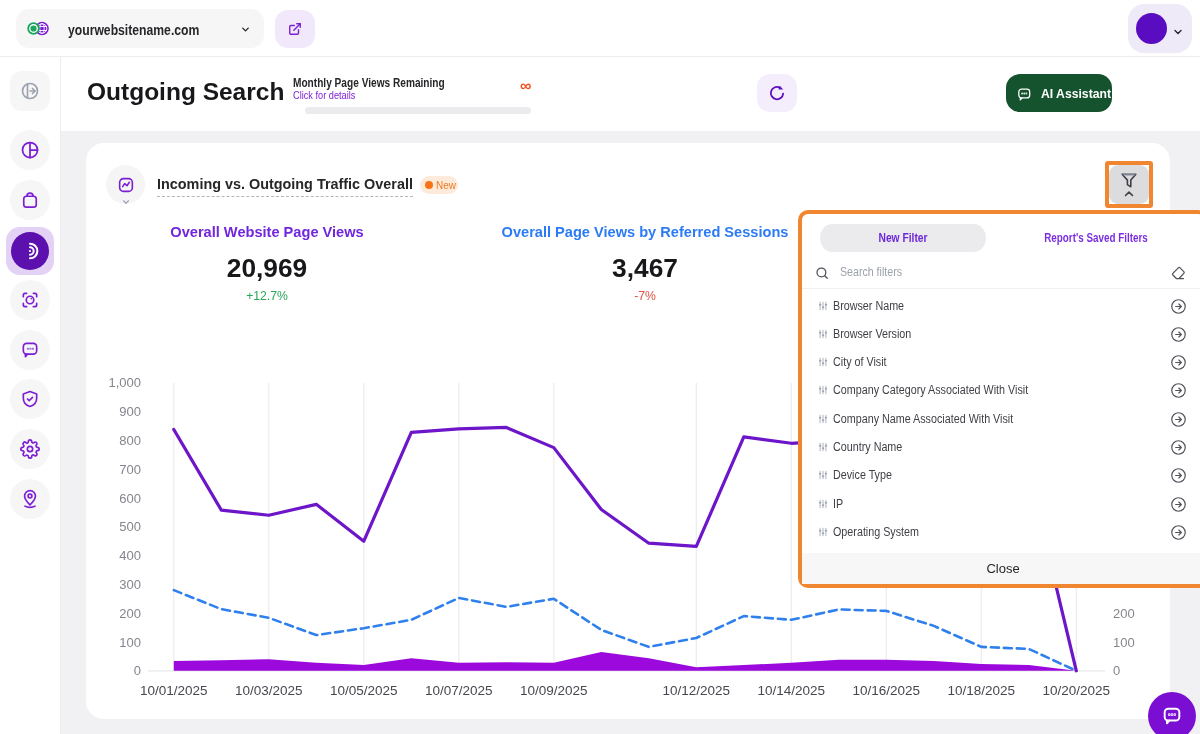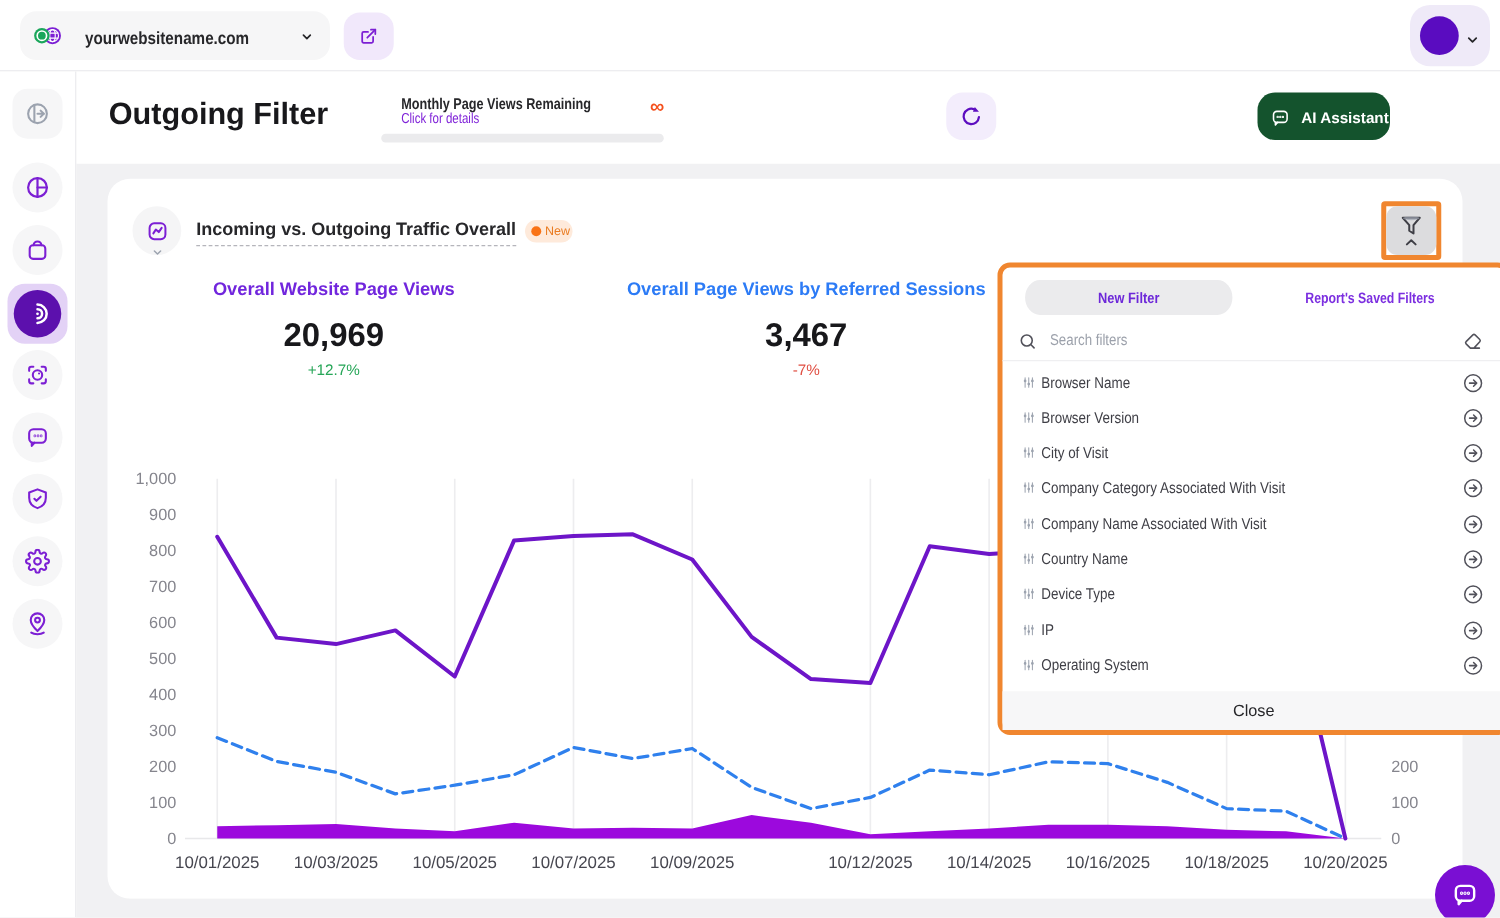--- a/index.html
+++ b/index.html
@@ -15,21 +15,21 @@
 #avatarbox .circ{left:8px;top:9px;width:31px;height:31px;border-radius:50%;background:#5a0cc0;}
 
 #sidebar{left:0;top:57px;width:61px;height:677px;background:#fff;border-right:1px solid #ededf0;z-index:4;}
 .sbtn{position:absolute;left:10px;width:40px;height:40px;border-radius:50%;background:#f6f6f7;display:flex;align-items:center;justify-content:center;}
 .sbtn.sq{border-radius:12px;}
 #selwrap{position:absolute;left:6px;top:170px;width:48px;height:48px;border-radius:14px;background:#e3d2f6;display:flex;align-items:center;justify-content:center;}
 #selwrap .inner{width:38px;height:38px;border-radius:50%;background:#5c10ad;display:flex;align-items:center;justify-content:center;}
 
 #hband{left:61px;top:57px;width:1139px;height:74px;background:#fff;z-index:3;}
 #htitle{left:26px;top:21px;font-size:24.5px;font-weight:700;color:#18181b;}
-#mpv{left:260px;top:19px;}
+#mpv{left:232px;top:19px;}
 #mpv .l1{font-size:12.5px;font-weight:700;color:#27272a;transform:scaleX(0.81);transform-origin:0 50%;white-space:nowrap;}
 #mpv .l2{font-size:11.5px;font-weight:500;color:#7f22d8;margin-top:-1px;transform:scaleX(0.8);transform-origin:0 50%;white-space:nowrap;}
 #mpvbar{left:244px;top:50px;width:226px;height:7px;background:#ebebed;border-radius:4px;}
 #inf{left:459px;top:20px;color:#f4511e;font-size:16px;font-weight:700;}
 #refbtn{left:696px;top:17px;width:40px;height:38px;background:#f3edfc;border-radius:13px;}
 #monthpill{left:741px;top:17px;width:254px;height:38px;background:#f6f6f7;border-radius:14px;}
 #monthpill .t1{left:35px;top:12px;font-size:12.5px;font-weight:700;color:#27272a;}
 #monthpill .t2{left:118px;top:13px;font-size:11px;color:#3f3f46;}
 #aibtn{left:945px;top:17px;width:106px;height:38px;background:#14532d;border-radius:14px;padding-left:28px;}
 #aibtn .t{left:35px;top:12.5px;font-size:12.2px;font-weight:700;color:#fff;}
@@ -216,21 +216,21 @@
           <svg width="22" height="22" viewBox="0 0 24 24" fill="none" stroke="#fff" stroke-width="2.2" stroke-linecap="round">
             <path d="M12 4a8 8 0 0 1 8 8 8 8 0 0 1-8 8"></path>
             <path d="M12 8a4 4 0 0 1 4 4 4 4 0 0 1-4 4"></path>
             <circle cx="12" cy="12" r="1.2" fill="#fff" stroke="none"></circle>
           </svg>
         </div>
       </div>
     </div>
 
   <div id="hband" class="abs">
-    <div id="htitle" class="abs">Outgoing Filter</div>
+    <div id="htitle" class="abs">Outgoing Search</div>
     <div id="mpv" class="abs">
         <div class="l1">Monthly Page Views Remaining</div>
         <div class="l2">Click for details</div>
       </div>
     <div id="mpvbar" class="abs"></div>
     <div id="inf" class="abs">∞</div>
     <div id="refbtn" class="abs">
       <svg class="abs" style="left:11px;top:10px" width="18" height="18" viewBox="0 0 24 24" fill="none" stroke="#5d0ec0" stroke-width="2.4" stroke-linecap="round">
           <path d="M15.2 4.6 A8.2 8.2 0 1 0 20.2 12.9"></path>
           <polygon points="20.2,7.2 15.8,2.2 13.8,7.2" fill="#5d0ec0" stroke="none"></polygon>

